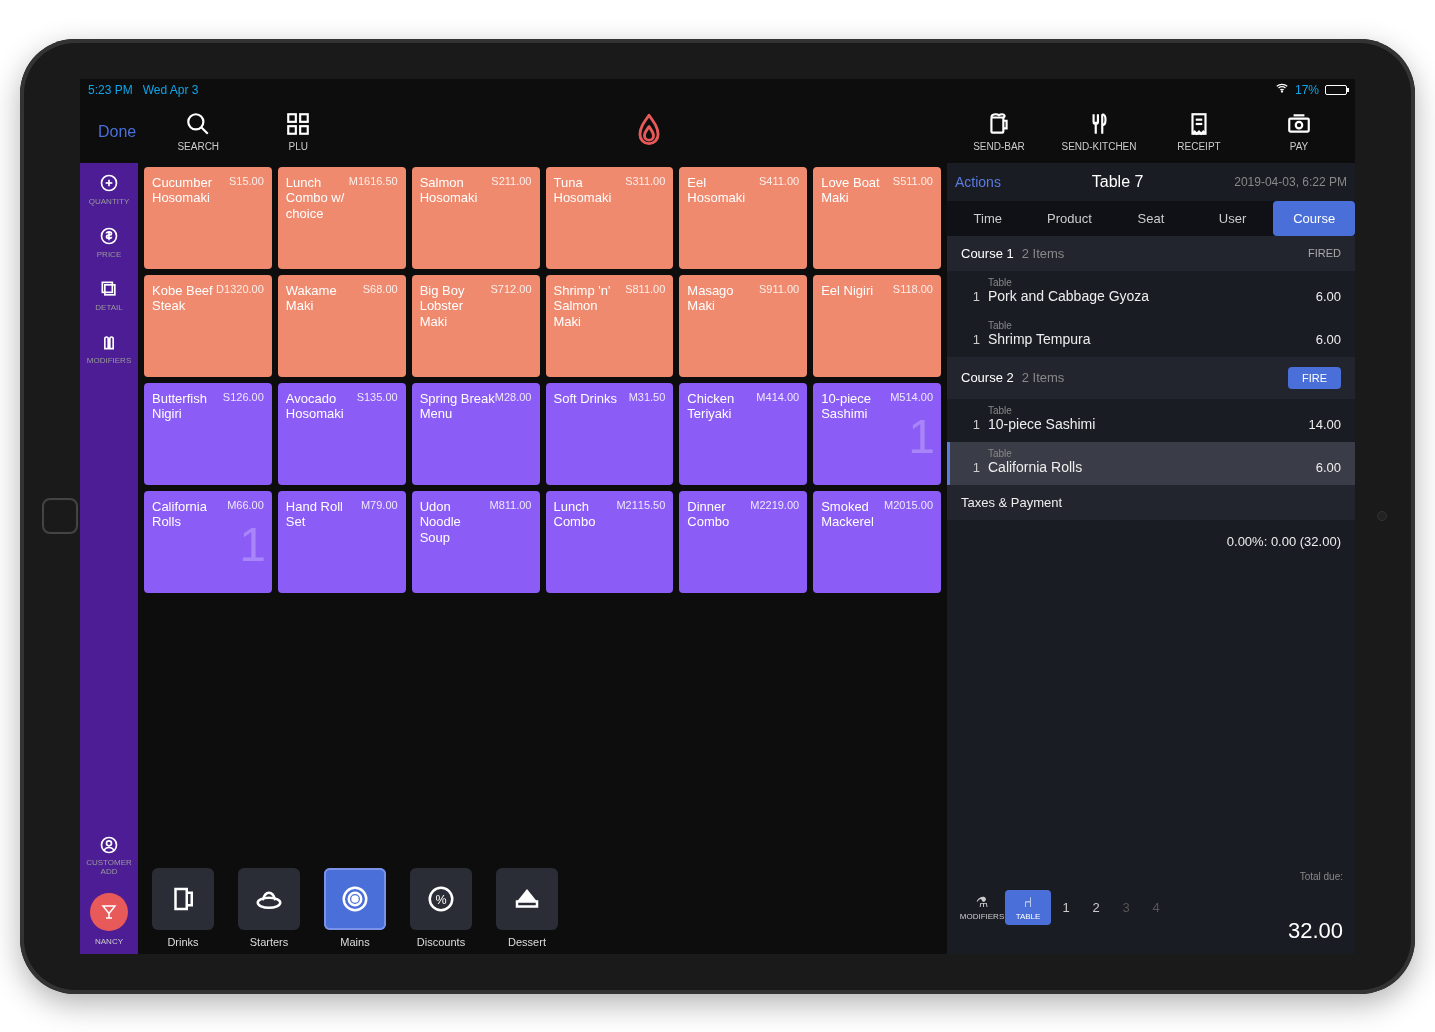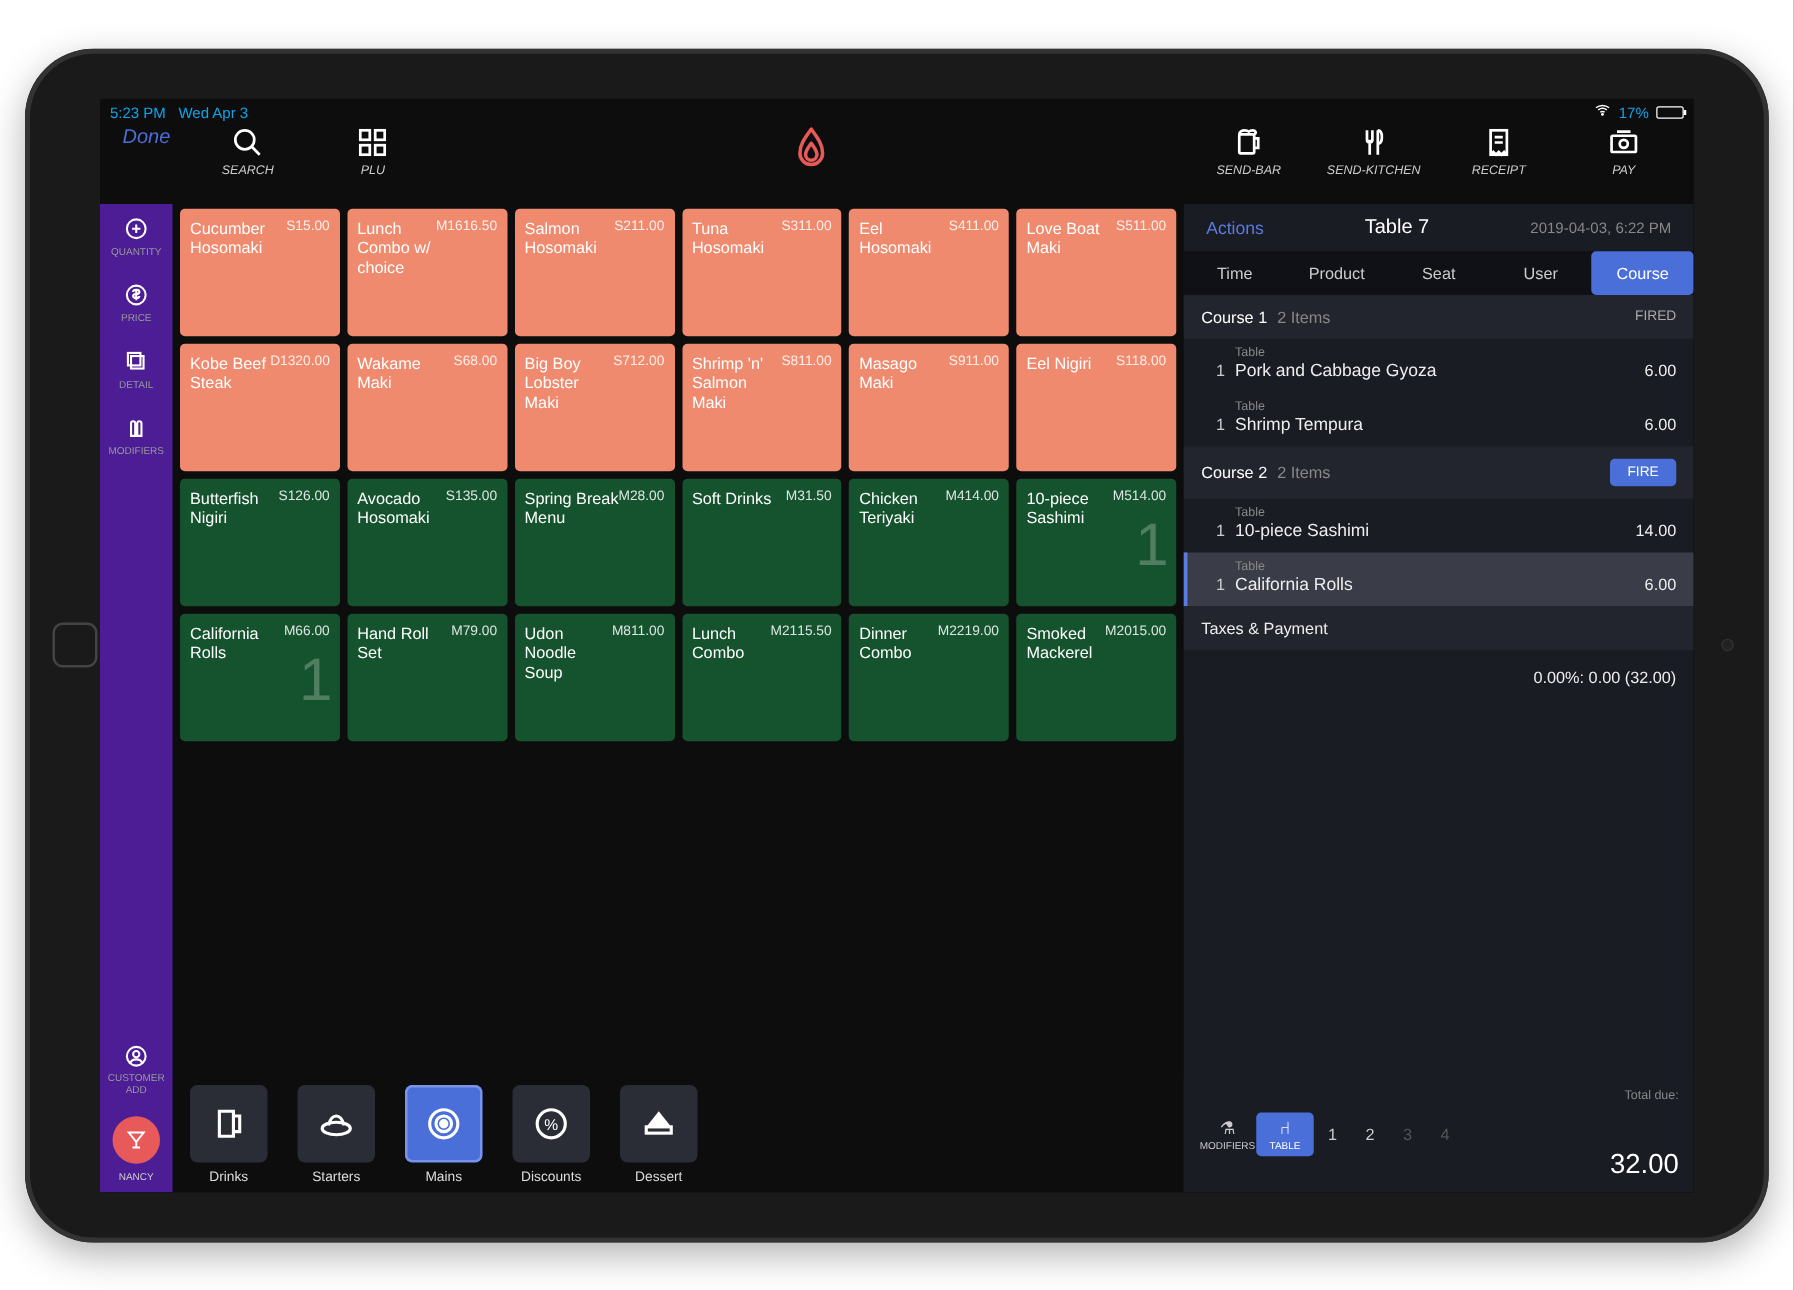--- a/index.html
+++ b/index.html
@@ -14,21 +14,21 @@
 .camera { position: absolute; right: 28px; top: 50%; transform: translateY(-50%); width: 10px; height: 10px; background: #222; border-radius: 50%; border:1px solid #333; }
 
 .screen { width: 100%; height: 100%; background: #0d0d0d; color: #eee; display: flex; flex-direction: column; overflow: hidden; }
 
 .status-bar { height: 22px; display: flex; align-items: center; justify-content: space-between; padding: 0 8px; font-size: 12px; color: #0ea5e9; }
 .status-right { display: flex; align-items: center; gap: 6px; }
 .battery { width: 22px; height: 10px; border: 1px solid #fff; border-radius: 2px; position: relative; }
 .battery::after { content:''; position:absolute; right:-3px; top:2px; width:2px; height:4px; background:#fff; }
 .battery-fill { height:100%; width:17%; background:#fff; }
 
-.topbar { height: 62px; display: flex; align-items: flex-start; padding: 0 6px; font-style: italic; }
+.topbar { height: 62px; display: flex; align-items: center; padding: 0 6px; }
 .topbar .done { color:#4a6fd8; font-size:16px; padding:0 12px; cursor:pointer; }
 .top-icon { width: 100px; text-align:center; font-size:10px; color:#ccc; cursor:pointer; }
 .top-icon .glyph { font-size:22px; display:block; margin-bottom:2px; color:#fff; height:28px; line-height:28px; }
 .top-icon svg { width:26px; height:26px; display:block; margin:0 auto 2px; }
 .logo { flex:1; text-align:center; }
 .logo svg { width:28px; height:34px; }
 
 .body { flex:1; display:flex; overflow:hidden; }
 
 .left-rail { width:58px; background:#4c1d95; display:flex; flex-direction:column; }
@@ -37,33 +37,33 @@
 .rail-btn svg { width:20px; height:20px; display:block; margin:0 auto 2px; }
 .rail-spacer { flex:1; }
 .rail-user { width:38px; height:38px; border-radius:50%; background:#e85a5a; margin:6px auto; display:flex; align-items:center; justify-content:center; }
 .rail-user svg { width:18px; height:18px; }
 .rail-user-label { font-size:8px; color:#ccc; text-align:center; padding-bottom:8px; }
 
 .center { flex:1; display:flex; flex-direction:column; padding:4px 6px 6px; }
 .grid { display:grid; grid-template-columns: repeat(6, 1fr); gap:6px; }
 .tile { border-radius:4px; padding:8px 8px 6px; height:102px; display:flex; flex-direction:row; justify-content:space-between; cursor:pointer; color:#fff; font-size:13px; line-height:1.2; position:relative; }
 .tile.orange { background:#ef8a6f; }
-.tile.red { background:#14532d; }
+.tile.red { background:#8b5cf6; }
 .tile-foot { display:flex; justify-content:space-between; font-size:11px; color:rgba(255,255,255,.85); }
 .tile .badge { position:absolute; right:6px; bottom:24px; font-size:48px; font-weight:300; color:rgba(255,255,255,.25); line-height:1; }
 
 .cat-row { display:flex; gap:8px; margin-top:auto; padding-top:8px; }
 .cat { width:78px; text-align:center; cursor:pointer; }
 .cat-box { width:62px; height:62px; background:#2a2d36; border-radius:6px; margin:0 auto 6px; display:flex; align-items:center; justify-content:center; }
 .cat.active .cat-box { background:#4a6fd8; box-shadow: inset 0 0 0 2px #7a93e8; }
 .cat-box svg { width:30px; height:30px; }
 .cat-label { font-size:11px; color:#ddd; }
 
 .right { width:408px; background:#1a1c24; display:flex; flex-direction:column; font-size:13px; }
-.rhdr { display:flex; align-items:center; padding:10px 18px; }
+.rhdr { display:flex; align-items:center; padding:10px 8px; }
 .rhdr .actions { color:#5a7be0; font-size:14px; }
 .rhdr .title { flex:1; text-align:center; color:#fff; font-size:16px; }
 .rhdr .ts { color:#888; font-size:12px; }
 .tabs { display:flex; background:#0f1116; }
 .tab { flex:1; text-align:center; padding:10px 0; font-size:13px; color:#ccc; cursor:pointer; }
 .tab.active { background:#4a6fd8; color:#fff; border-radius:4px; }
 
 .course-head { display:flex; align-items:center; padding:10px 14px; background:#23252e; color:#fff; }
 .course-head .count { color:#888; margin-left:8px; }
 .course-head .status { margin-left:auto; font-size:11px; color:#aaa; }

